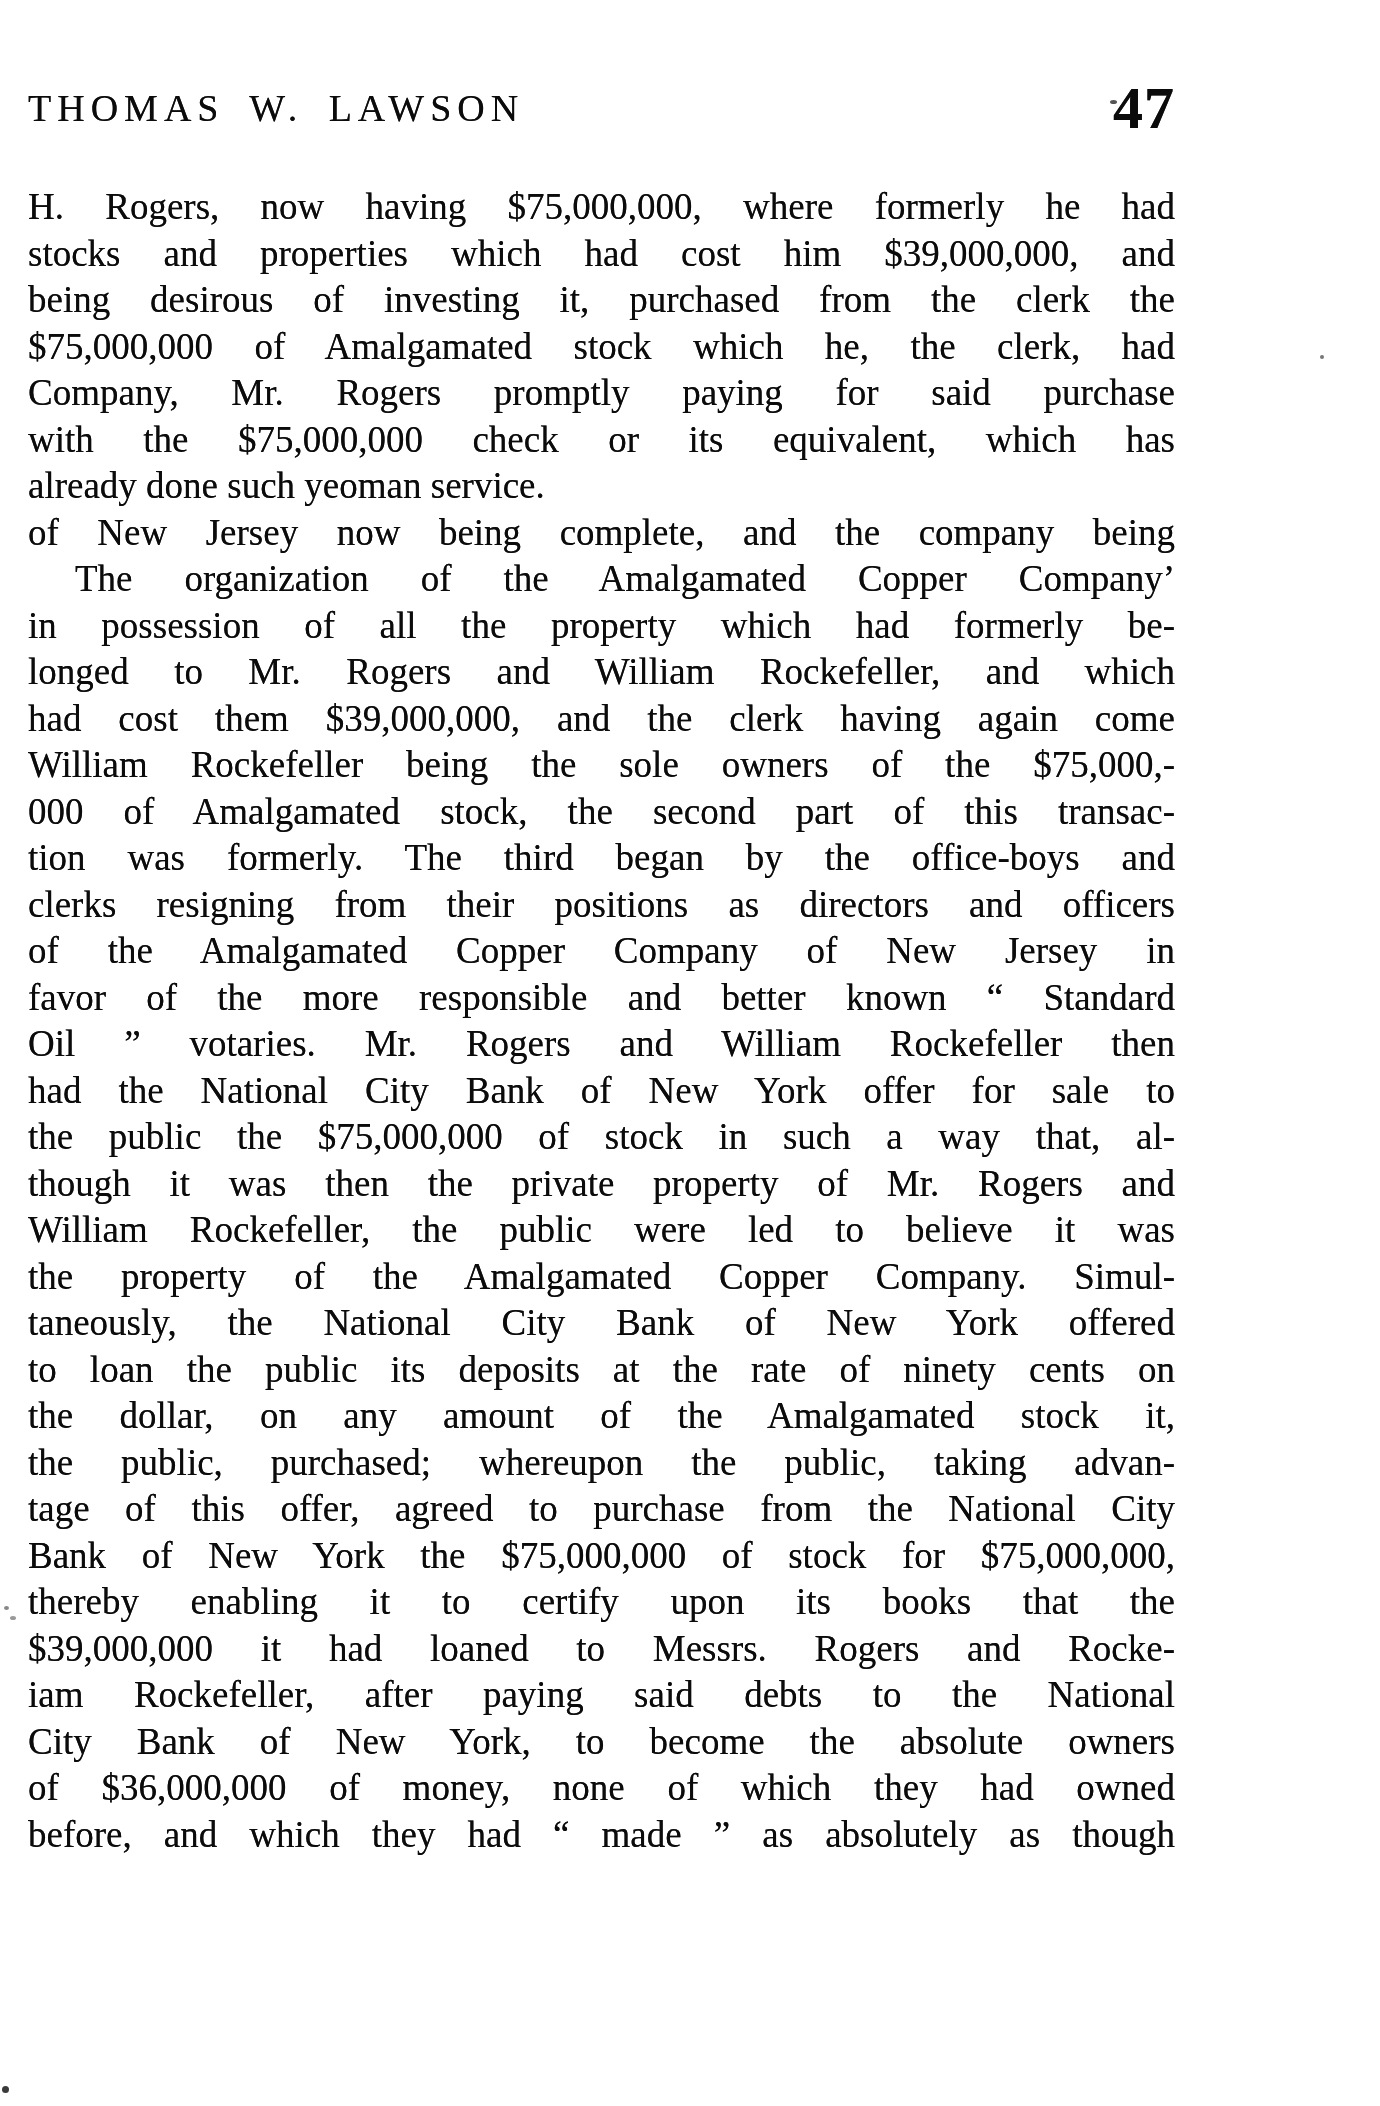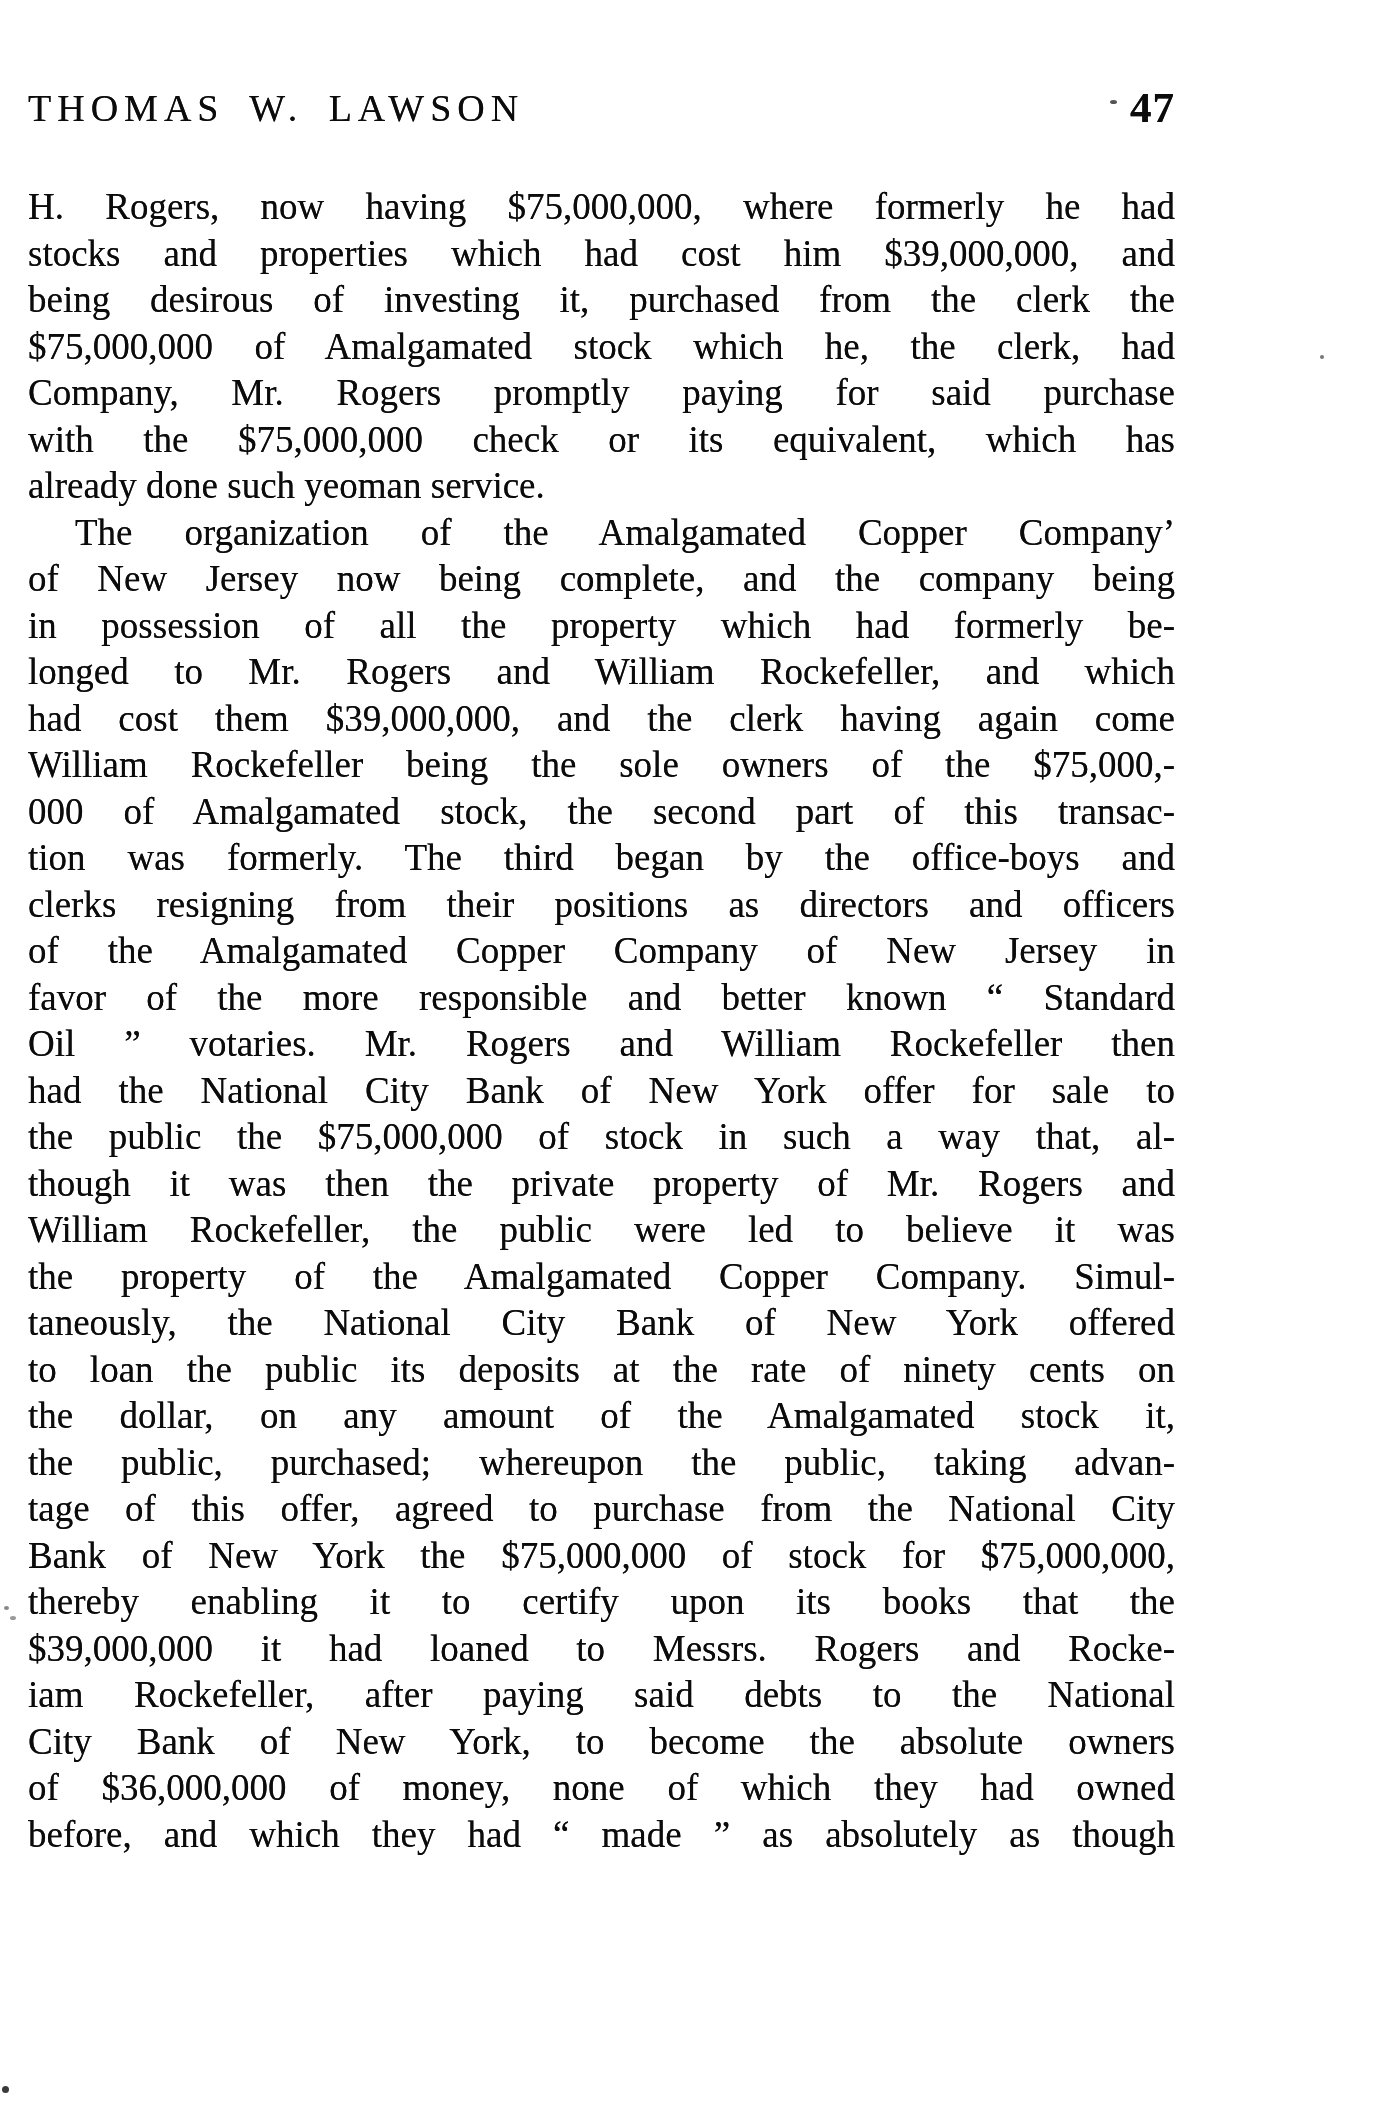--- a/index.html
+++ b/index.html
@@ -31,21 +31,21 @@
     text-align: left;
     letter-spacing: 6px;
     word-spacing: 10px;
     white-space: nowrap;
     text-shadow: 0 0 0.6px rgba(0,0,0,0.75);
   }
   .page-number {
     position: absolute;
     right: 0;
     top: 0;
-    font-size: 43px;
+    font-size: 60px;
     font-weight: bold;
     line-height: 46px;
     letter-spacing: 1px;
     text-shadow: 0 0 0.5px rgba(0,0,0,0.7);
   }
   
   .text-block {
     position: absolute;
     left: 28px;
     top: 184px;
@@ -91,22 +91,22 @@
   </header>
 
   <main class="text-block">
       <div class="line">H. Rogers, now having $75,000,000, where formerly he had</div>
       <div class="line">stocks and properties which had cost him $39,000,000, and</div>
       <div class="line">being desirous of investing it, purchased from the clerk the</div>
       <div class="line">$75,000,000 of Amalgamated stock which he, the clerk, had</div>
       <div class="line">Company, Mr. Rogers promptly paying for said purchase</div>
       <div class="line">with the $75,000,000 check or its equivalent, which has</div>
       <div class="line para-end">already done such yeoman service.</div>
+      <div class="line">of New Jersey now being complete, and the company being</div>
       <div class="line indented">The organization of the Amalgamated Copper Company’</div>
-      <div class="line">of New Jersey now being complete, and the company being</div>
       <div class="line">in possession of all the property which had formerly be-</div>
       <div class="line">longed to Mr. Rogers and William Rockefeller, and which</div>
       <div class="line">had cost them $39,000,000, and the clerk having again come</div>
       <div class="line">William Rockefeller being the sole owners of the $75,000,-</div>
       <div class="line">000 of Amalgamated stock, the second part of this transac-</div>
       <div class="line">tion was formerly.  The third began by the office-boys and</div>
       <div class="line">clerks resigning from their positions as directors and officers</div>
       <div class="line">of the Amalgamated Copper Company of New Jersey in</div>
       <div class="line">favor of the more responsible and better known “ Standard</div>
       <div class="line">Oil ” votaries.  Mr. Rogers and William Rockefeller then</div>

